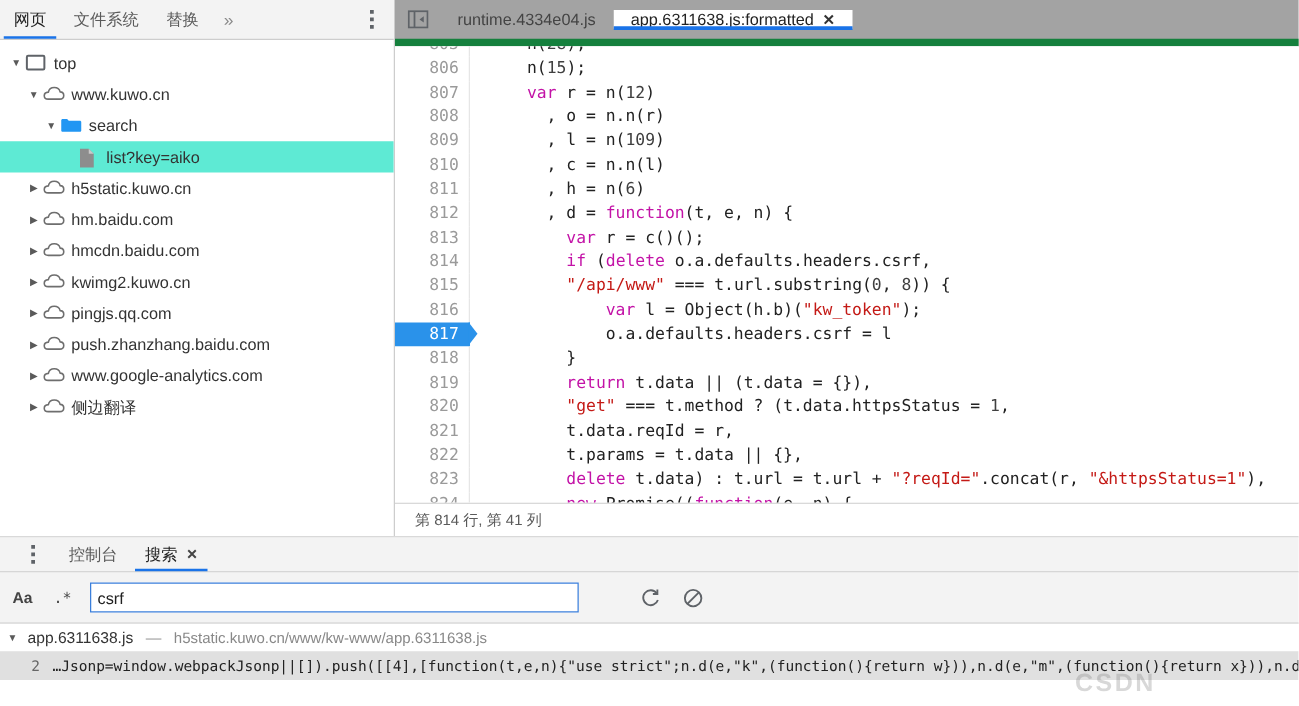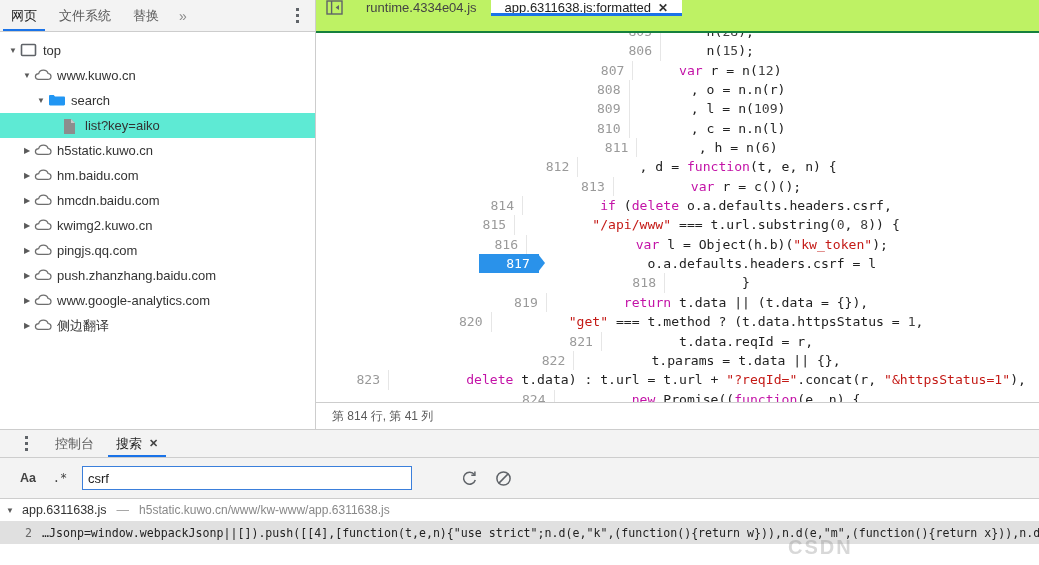--- a/index.html
+++ b/index.html
@@ -57,22 +57,22 @@
   }
   .twist.none { color: transparent; }
   .ticon { flex: 0 0 18px; width: 18px; height: 16px; margin-right: 5px; position: relative; }
   .tlabel { overflow: hidden; text-overflow: ellipsis; }
 
   svg.ic { display: block; }
 
   
   .editor { flex: 1; display: flex; flex-direction: column; min-width: 0; background: #fff; }
   .editor-tabs {
-    height: 31px; display: flex; align-items: flex-start;
-    background: #bef264; border-bottom: 2px solid #15803d;
+    height: 31px; display: flex; align-items: center;
+    background: #a3a3a3; border-bottom: 6px solid #15803d;
   }
   .panel-toggle {
     width: 36px; display: flex; align-items: center; justify-content: center;
     cursor: default;
   }
   .etab {
     display: flex; align-items: center; gap: 7px; padding: 0 14px;
     font-size: 13px; color: #444; position: relative; cursor: default;
     white-space: nowrap;
   }
@@ -83,21 +83,21 @@
   }
   .etab .x { font-size: 12px; font-weight: bold; color: #333; }
 
   .code-wrap { flex: 1; overflow: hidden; position: relative; background: #fff; }
   .code {
     font-family: "DejaVu Sans Mono", monospace;
     font-size: 13.1px; line-height: 19.35px;
     position: absolute; top: -11px; left: 0; right: 0;
     white-space: pre;
   }
-  .cline { display: flex; height: 19.35px; align-items: center; justify-content: center; }
+  .cline { display: flex; height: 19.35px; align-items: center; }
   .gutter {
     flex: 0 0 60px; width: 60px; text-align: right; padding-right: 8px;
     color: #9a9a9a; box-sizing: border-box; position: relative;
     border-right: 1px solid #e6e6e6;
   }
   .cline.hl .gutter {
     color: #fff; background: #2a92ea; border-right-color: #2a92ea;
   }
   .cline.hl .gutter:after {
     content: ""; position: absolute; right: -7px; top: 0;
@@ -140,24 +140,24 @@
   .dtab .x { font-size: 11px; font-weight: bold; color: #444; }
 
   .search-toolbar {
     height: 40px; display: flex; align-items: center; gap: 0;
     background: #f3f3f3; border-bottom: 1px solid #cdcdcd;
   }
   .tog {
     width: 32px; height: 40px; display: flex; align-items: center; justify-content: center;
     font-size: 12px; color: #444; cursor: default;
   }
-  .tog.aa { font-weight: bold; font-size: 12.5px; margin-left: 12px; justify-content: center; }
+  .tog.aa { font-weight: bold; font-size: 12.5px; margin-left: 2px; justify-content: center; }
   .tog.re { font-family: "DejaVu Sans Mono", monospace; }
   .search-input {
-    width: 330px; height: 24px; box-sizing: border-box;
+    width: 391px; height: 24px; box-sizing: border-box;
     border: 1px solid #3b7fdb; background: #fff;
     font-family: "Liberation Sans", sans-serif; font-size: 13px; color: #222;
     padding: 0 5px; outline: none; margin-left: 6px;
   }
   .icon-btn {
     width: 34px; height: 40px; display: flex; align-items: center; justify-content: center;
     cursor: default; color: #5f6368;
   }
   .icon-btn.first { margin-left: 40px; }
 
@@ -171,21 +171,21 @@
   .result-file .url { color: #888; font-size: 12px; }
   .result-line {
     height: 23px; display: flex; align-items: center; background: #e0e0e0;
     font-family: "DejaVu Sans Mono", monospace; font-size: 11.6px; color: #222;
     white-space: nowrap; overflow: hidden;
   }
   .result-line .ln { width: 32px; text-align: right; color: #666; flex: 0 0 32px; }
   .result-line .snip { padding-left: 10px; overflow: hidden; }
 
   .watermark {
-    position: absolute; left: 788px; top: 536px;
+    position: absolute; left: 860px; top: 536px;
     font-family: "Liberation Sans", sans-serif; font-size: 20px;
     font-weight: bold; letter-spacing: 2px;
     color: rgba(125,125,125,0.30); pointer-events: none;
     white-space: nowrap;
   }
 </style>
 </head>
 <body>
 
 <div class="app">

